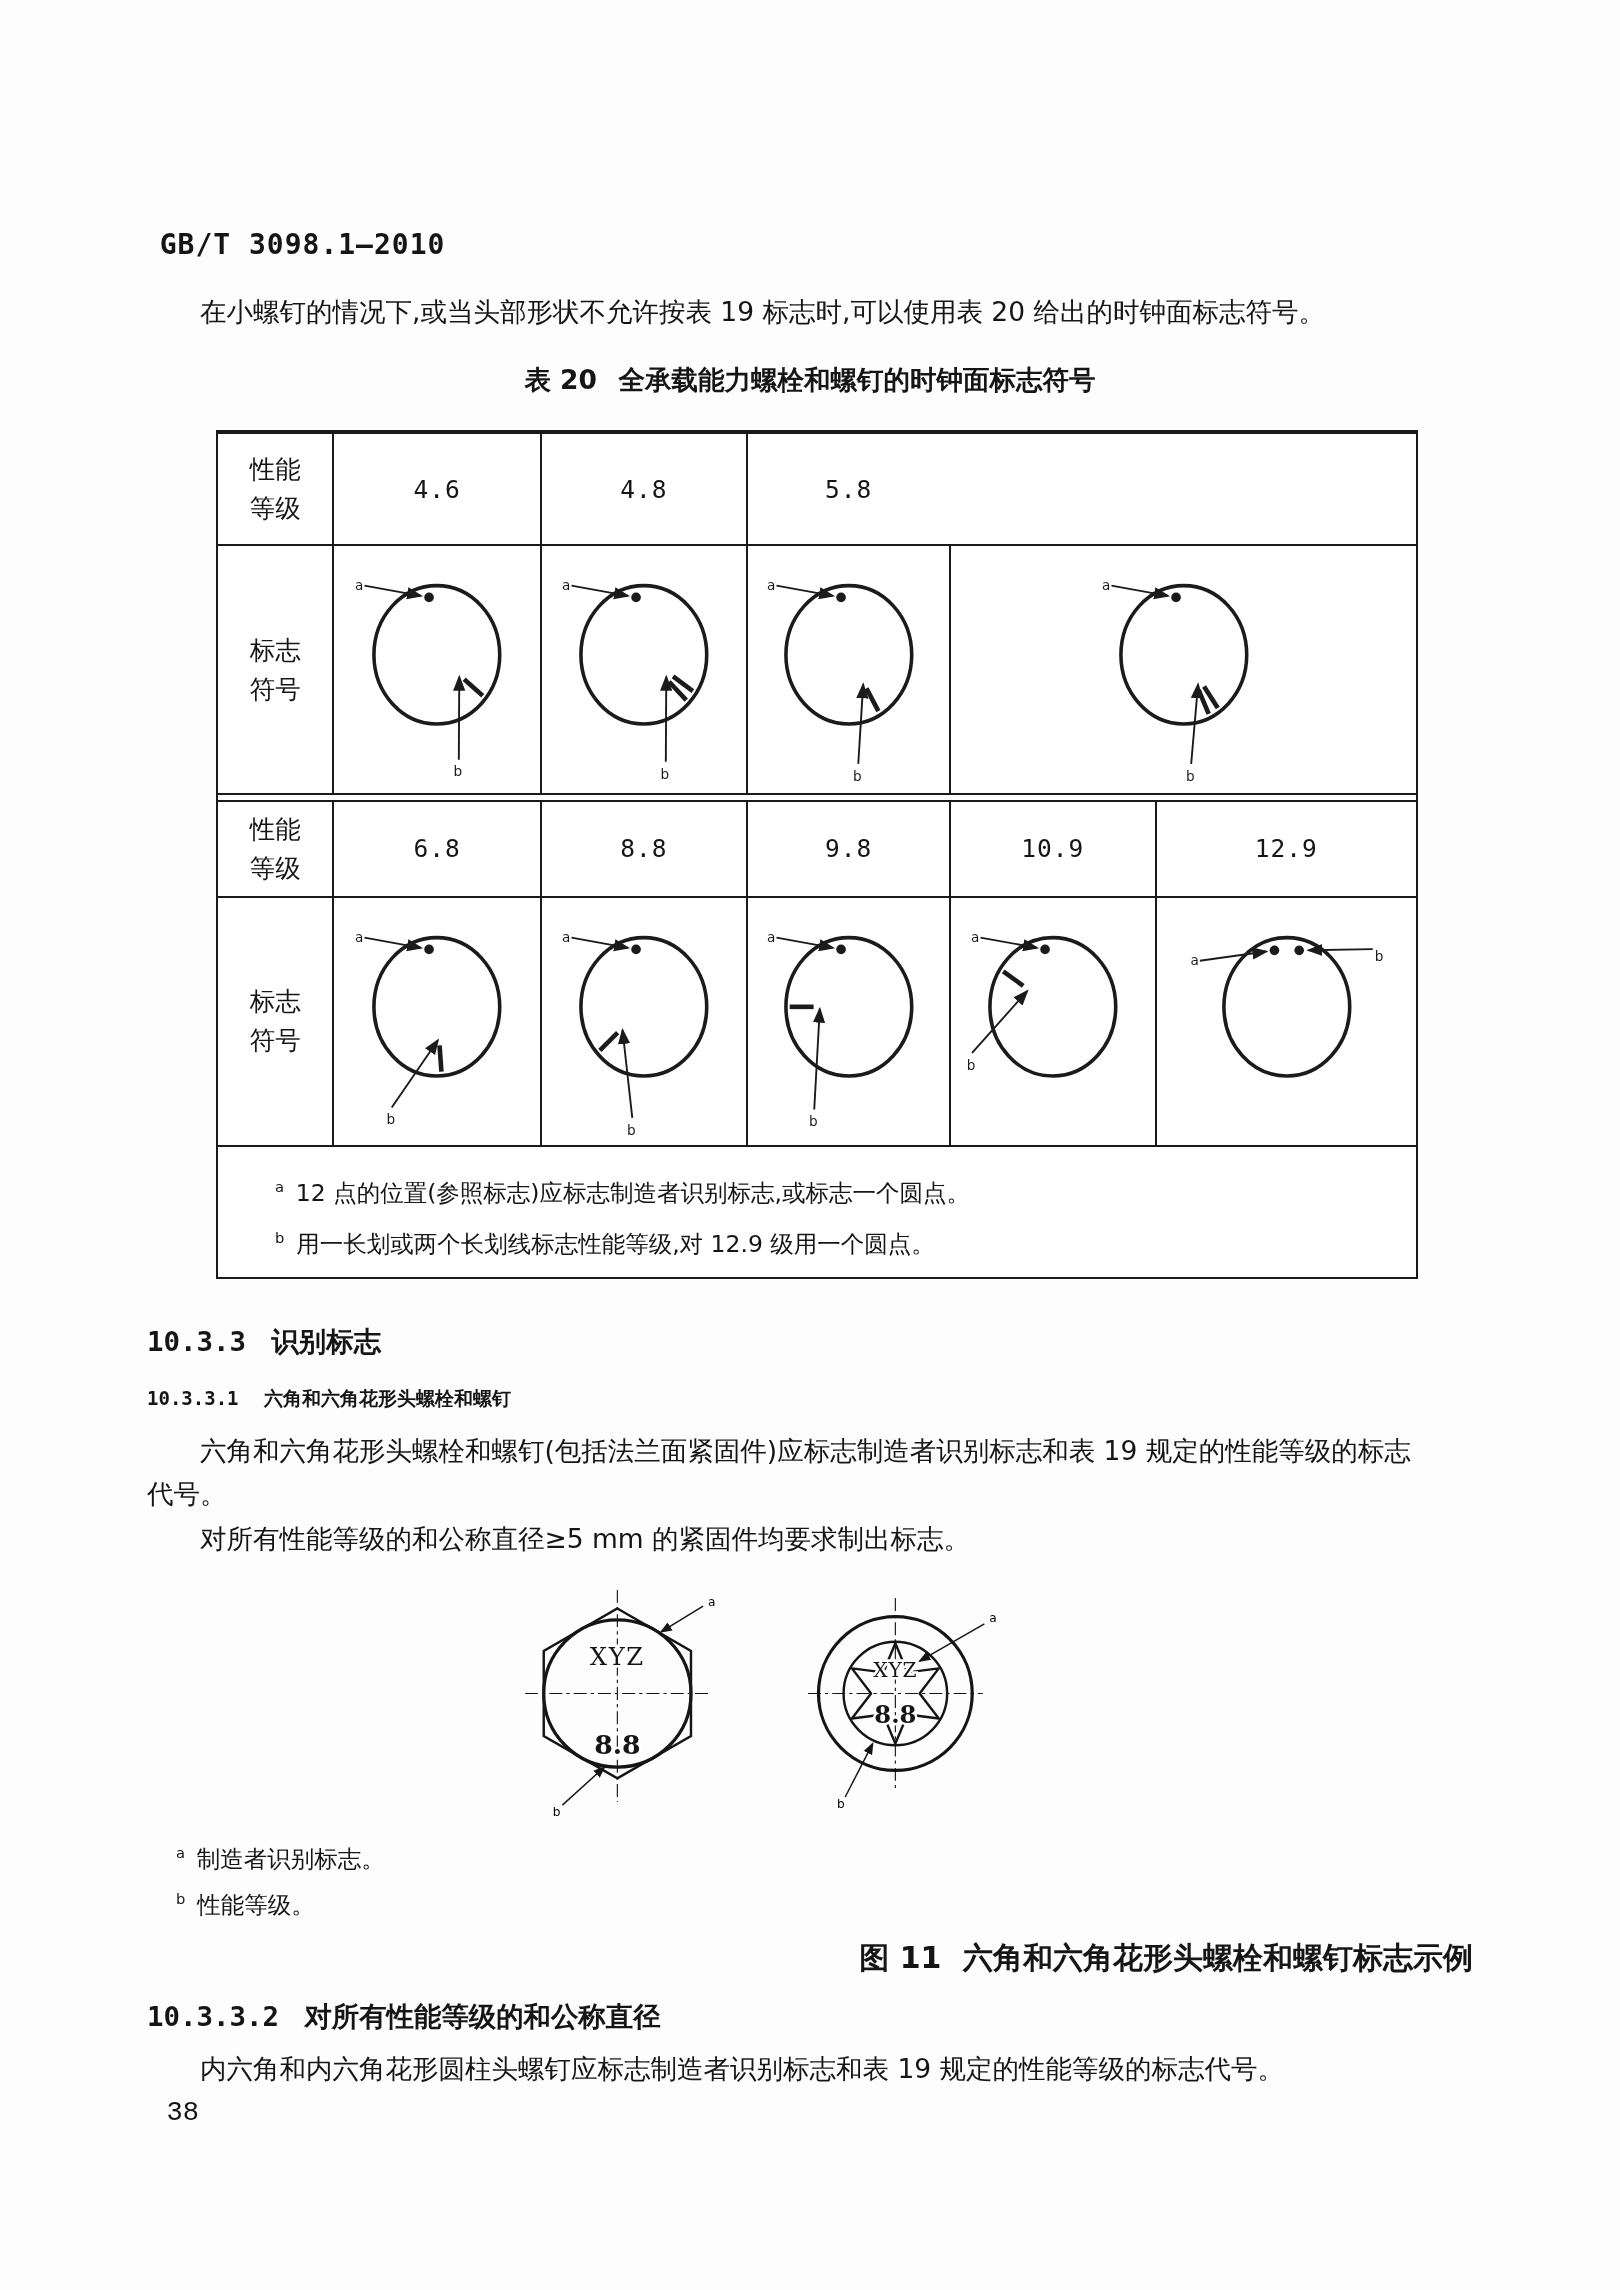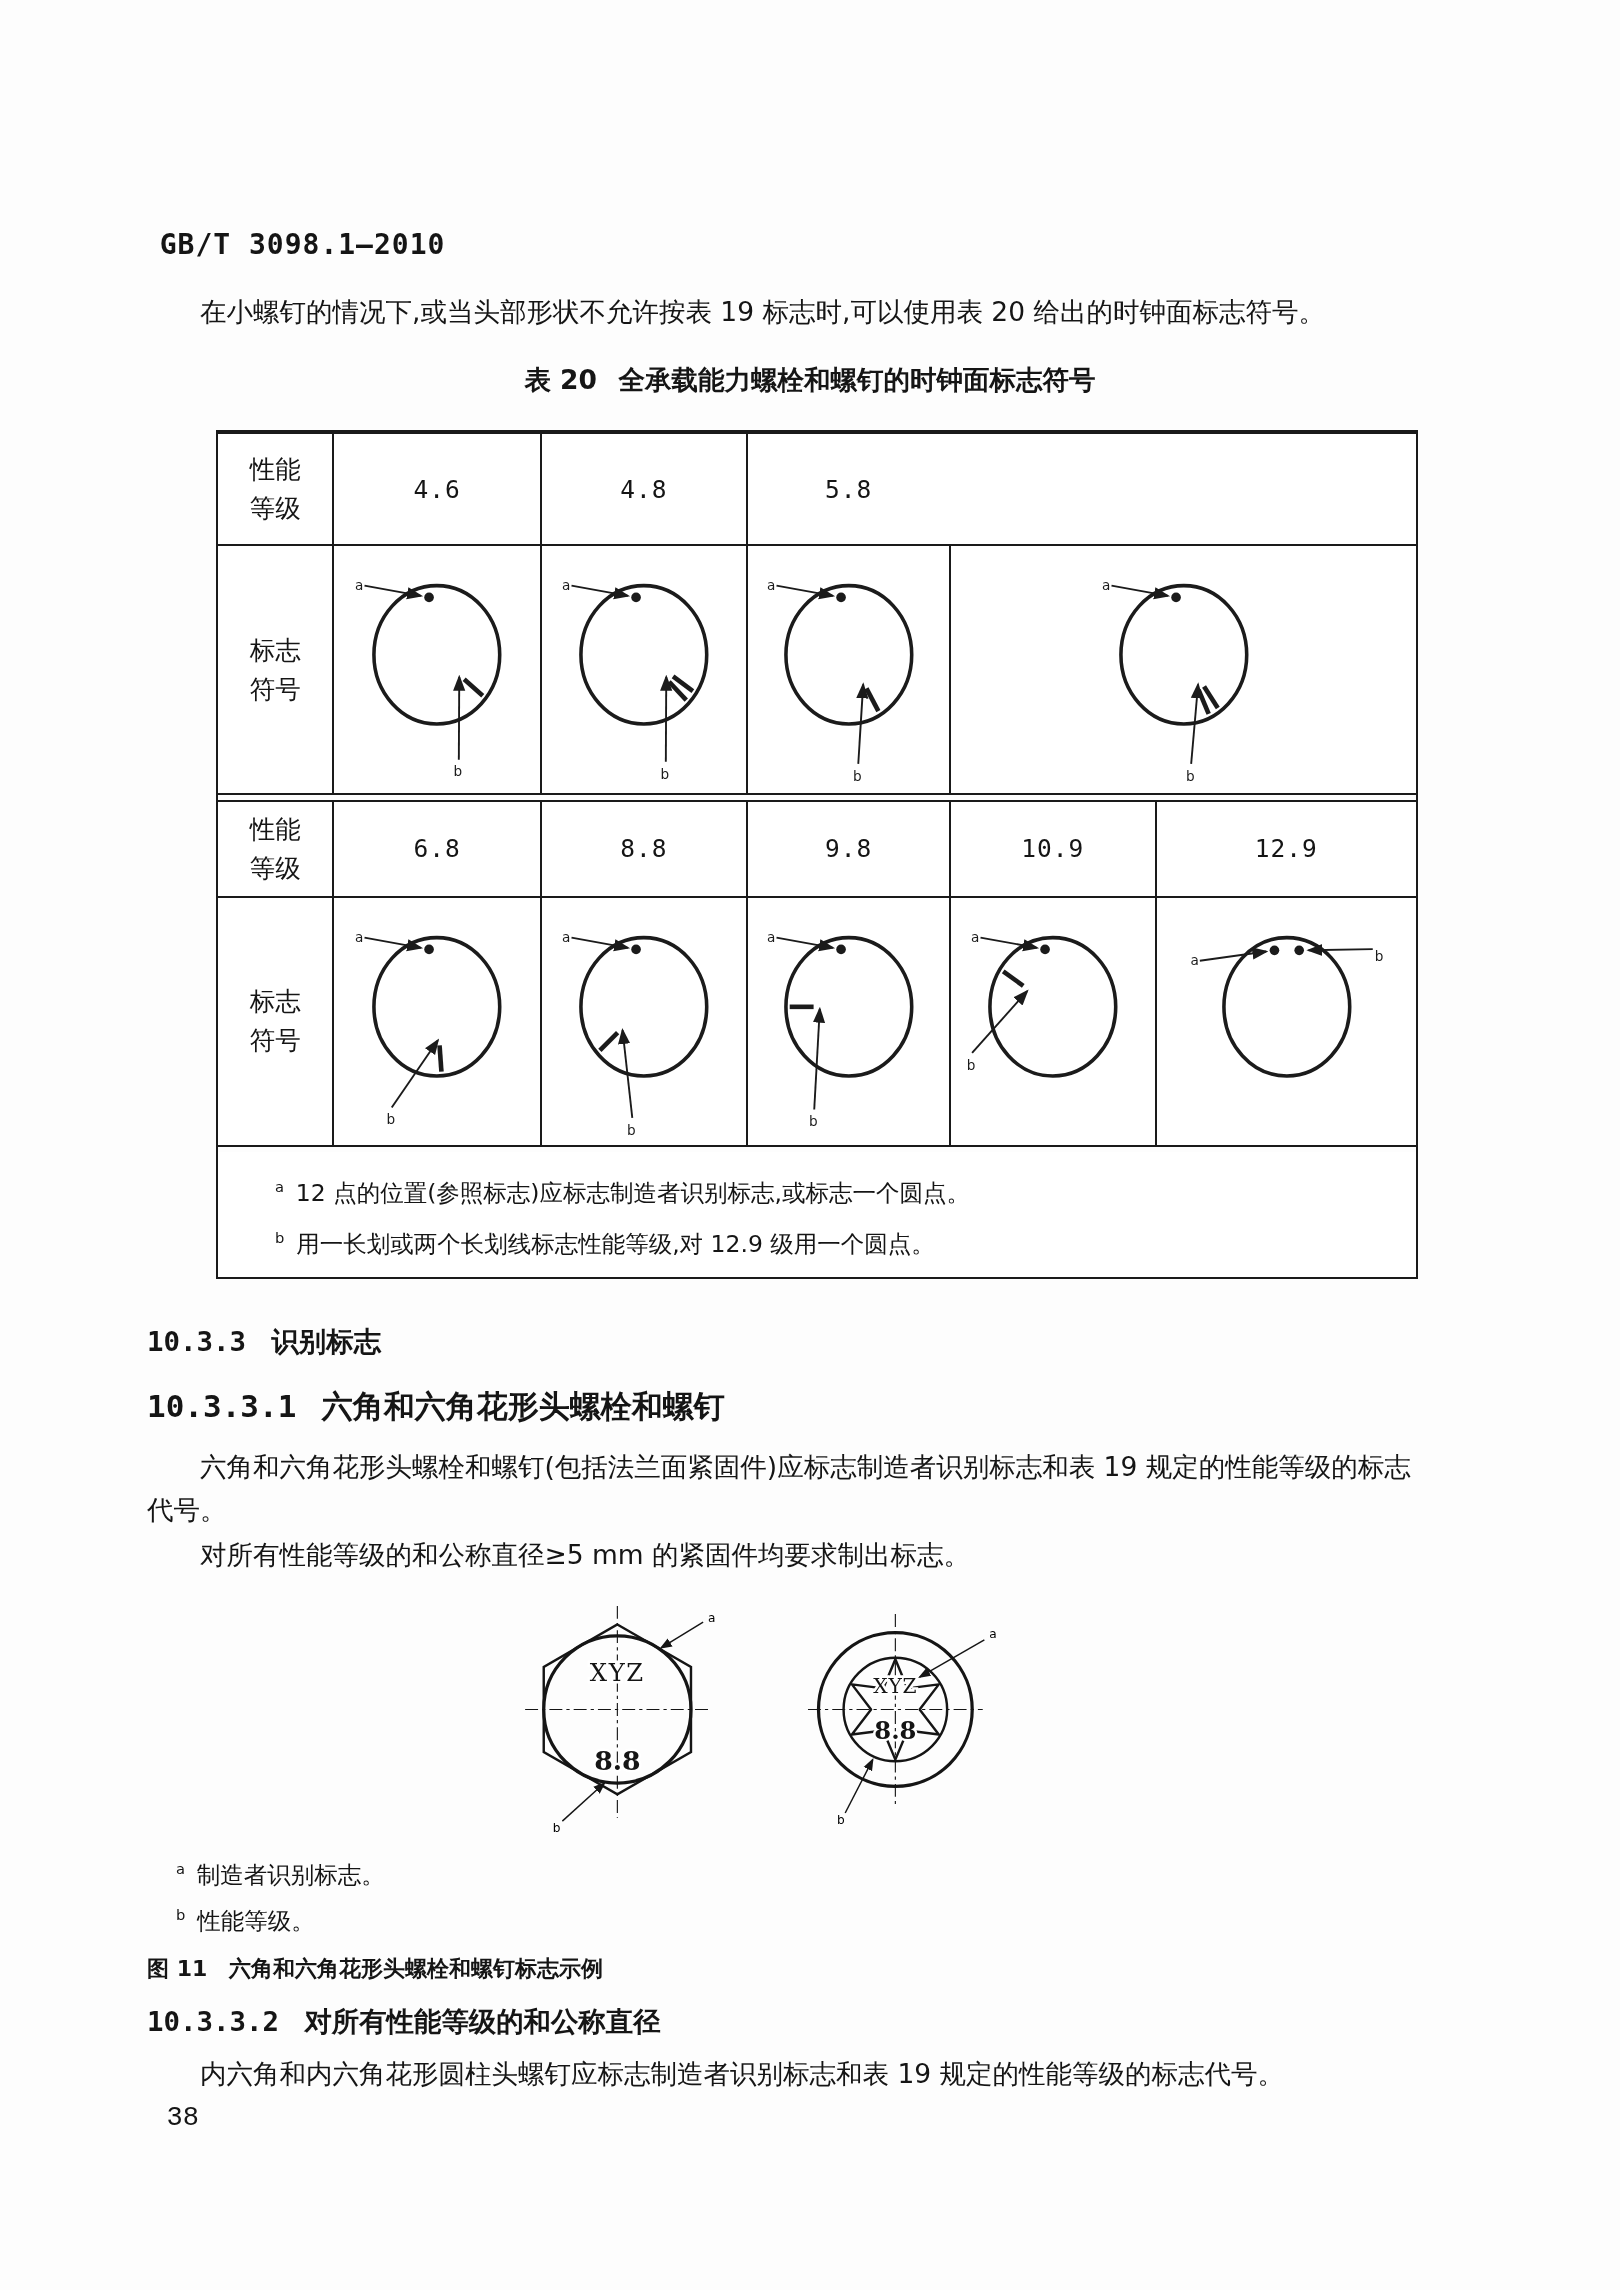--- a/index.html
+++ b/index.html
@@ -43,39 +43,39 @@
     font-family:"DejaVu Sans Mono","Liberation Mono",monospace;
     font-size:24.5px;letter-spacing:1px;
   }
   .symsvg{height:239px;}
   .fnotes{padding:11.8px 0 9.8px 57px;background:#fff;}
   .fnline{font-size:23.5px;line-height:45px;}
   .fnline sup{font-size:14.7px;margin-right:11.8px;}
 
   
   .h3{margin:45px 0 0 0;font-size:27.4px;font-weight:bold;}
-  .h4a{margin:25.5px 0 0 0;font-size:31px;font-weight:bold;}
+  .h4a{margin:25.5px 0 0 0;font-size:19px;font-weight:bold;}
   .h4b{margin:19.6px 0 0 0;font-size:27.4px;font-weight:bold;}
   .hnum{margin-right:25.5px;font-family:"DejaVu Sans Mono","Liberation Mono",monospace;}
   .para{margin:0;font-size:26.5px;line-height:43px;text-indent:2em;width:1289px;}
   .p1{margin-top:17.6px;}
   .p2{margin-top:2px;}
   .p3{margin-top:0;}
   .p4{margin-top:11.8px;}
 
   
   .figure{margin:3.9px 0 0 349px;display:flex;gap:35px;align-items:center;}
   .figsvg{height:267px;}
   .figtext{
     font-family:"DejaVu Serif","Liberation Serif",serif;
     paint-order:stroke;stroke:#fff;stroke-width:6px;fill:#151515;
   }
   .fig-notes{margin-top:2px;padding-left:29px;}
   .fig-notes .fnline{font-size:23.5px;line-height:39px;}
-  .fig-caption{margin-top:13.7px;text-align:left;font-weight:bold;font-size:22px;}
+  .fig-caption{margin-top:13.7px;text-align:right;font-weight:bold;font-size:30px;}
   .fig-caption .pfx{margin-right:21.6px;}
   .pagenum{margin:7.8px 0 0 19.6px;font-size:27px;
     font-family:Liberation Mono, monospace;}
 </style>
 </head>
 <body>
 
 <div class="page">
 
   <div class="doc-header">GB/T 3098.1—2010</div>

